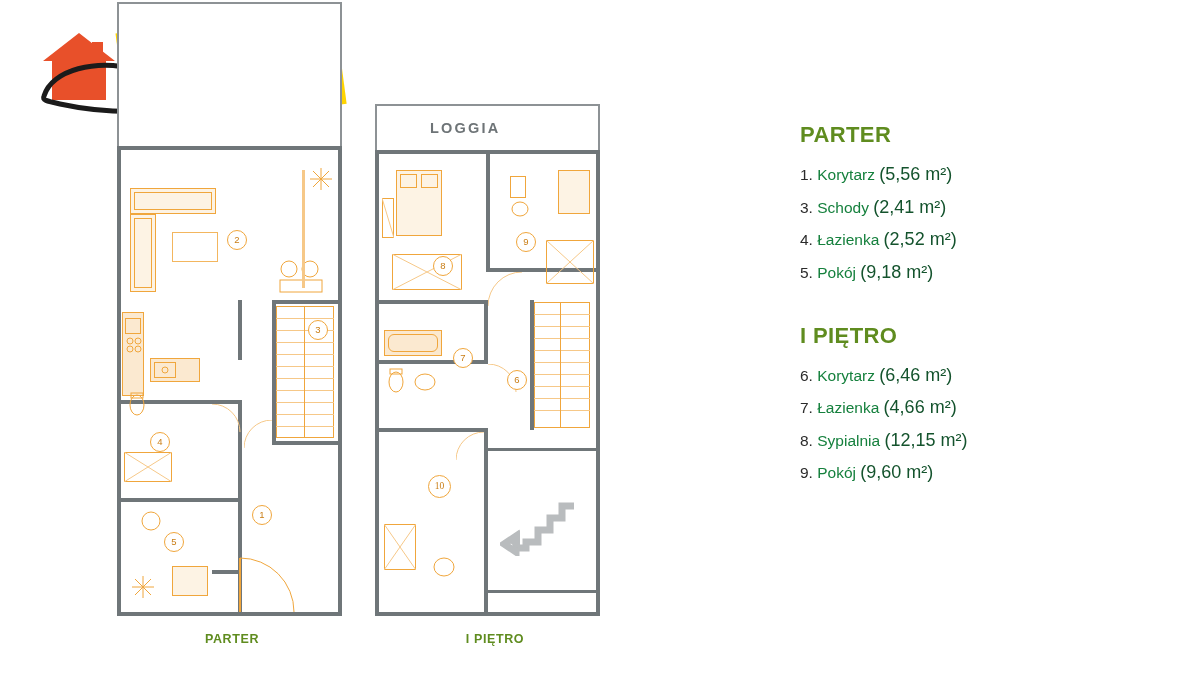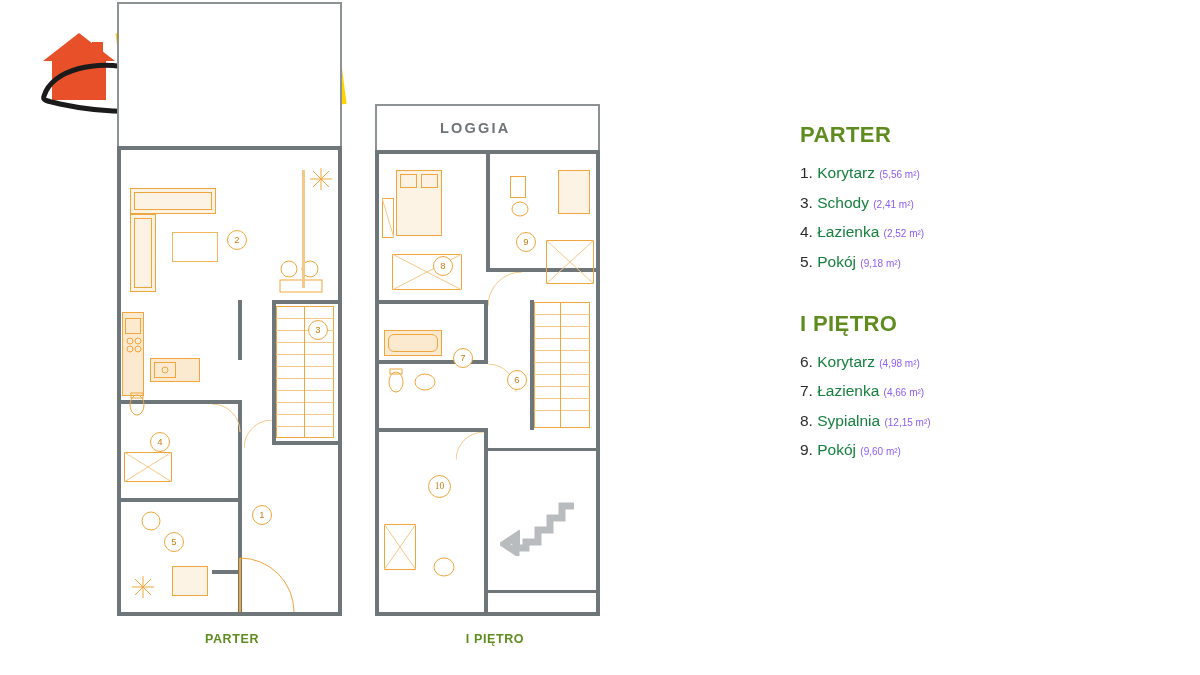--- a/index.html
+++ b/index.html
@@ -83,21 +83,21 @@
   }
   .legend-head.second { margin-top: 40px; }
   .legend-row {
     font-size: 15.5px;
     color: #2b2b2b;
     margin-bottom: 11.5px;
     white-space: nowrap;
   }
   .legend-row .idx { color: #2b2b2b; }
   .legend-row .nm { color: #15803d; }
-  .legend-row .area { color: #8b5cf6; font-size: 10px; }
+  .legend-row .area { color: #14532d; font-size: 18px; }
 
   
   #logo { position: absolute; left: 26px; top: 18px; width: 330px; height: 150px; }
   .house { position: absolute; left: 14px; top: 12px; }
   .tag {
     position: absolute;
     left: 96px; top: 15px;
     width: 220px; height: 100px;
     background: #ffd400;
     transform: rotate(-7.5deg);
@@ -266,21 +266,21 @@
     <div class="num" style="left:38px; top:432px;">4</div>
     <div class="num" style="left:140px; top:505px;">1</div>
     <div class="num" style="left:52px; top:532px;">5</div>
 
     <div class="plan-caption" style="top:632px;">PARTER</div>
   </div>
 
   <div class="plan" style="left:370px; top:0px; width:250px; height:660px;">
 
     <div class="outline" style="left:5px; top:104px; width:225px; height:48px; border-color:#8d9295;"></div>
-    <div class="loggia-label" style="left:70px; top:120px;">LOGGIA</div>
+    <div class="loggia-label" style="left:60px; top:120px;">LOGGIA</div>
 
     <div class="outline" style="left:5px; top:150px; width:225px; height:466px;"></div>
     <div class="wall" style="left:5px; top:150px; width:225px; height:4px;"></div>
     <div class="wall" style="left:5px; top:612px; width:225px; height:4px;"></div>
     <div class="wall" style="left:5px; top:150px; width:4px; height:466px;"></div>
     <div class="wall" style="left:226px; top:150px; width:4px; height:466px;"></div>
 
     <div class="wall" style="left:116px; top:154px; width:4px; height:118px;"></div>
     <div class="wall" style="left:116px; top:268px; width:114px; height:4px;"></div>
     <div class="wall" style="left:8px; top:300px; width:110px; height:4px;"></div>
@@ -392,21 +392,21 @@
     <div class="legend-row">
       <span class="idx">5.</span>
       <span class="nm">Pokój</span>
       <span class="area">(9,18 m²)</span>
     </div>
 
     <div class="legend-head second">I PIĘTRO</div>
     <div class="legend-row">
       <span class="idx">6.</span>
       <span class="nm">Korytarz</span>
-      <span class="area">(4,98 m²)</span>
+      <span class="area">(6,46 m²)</span>
     </div>
     <div class="legend-row">
       <span class="idx">7.</span>
       <span class="nm">Łazienka</span>
       <span class="area">(4,66 m²)</span>
     </div>
     <div class="legend-row">
       <span class="idx">8.</span>
       <span class="nm">Sypialnia</span>
       <span class="area">(12,15 m²)</span>

